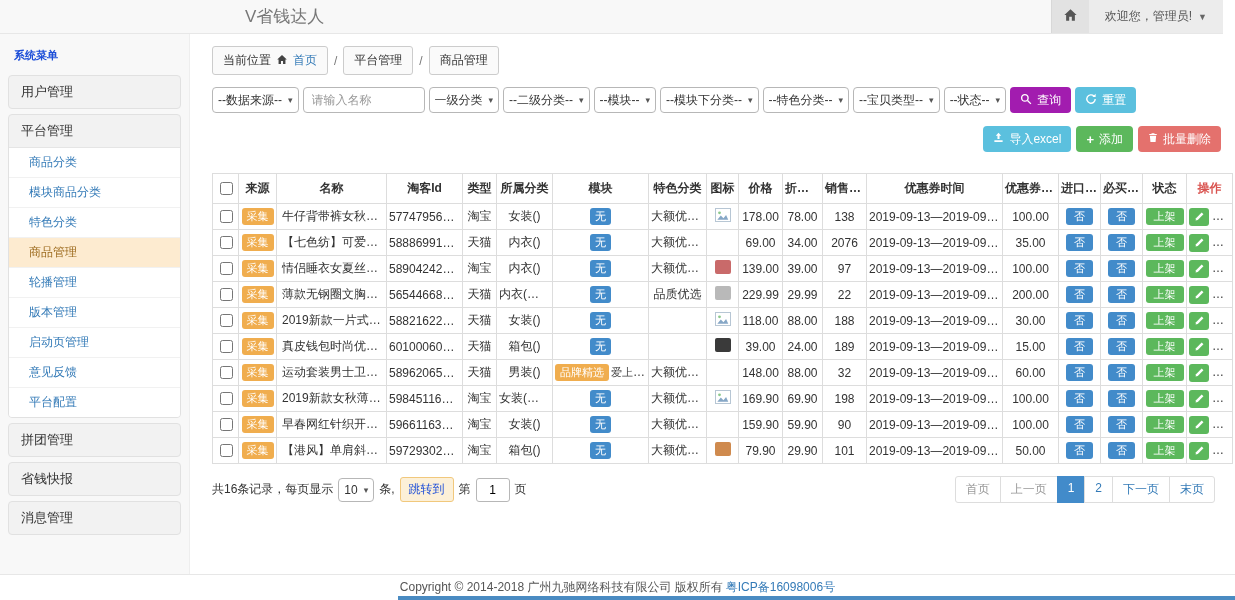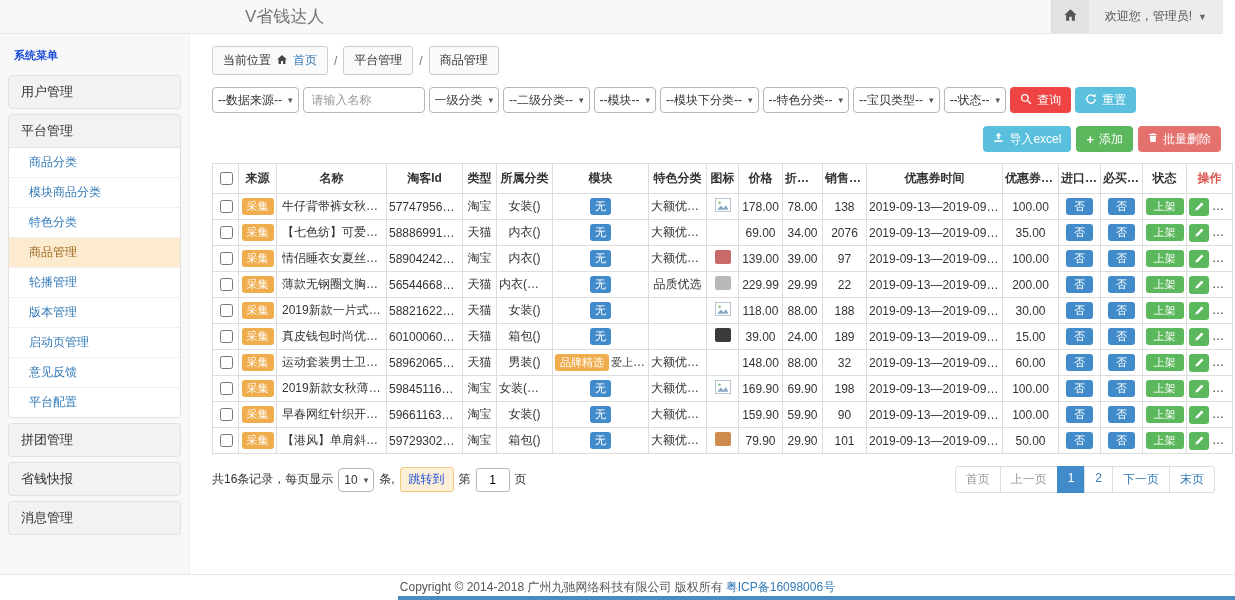--- a/index.html
+++ b/index.html
@@ -44,29 +44,29 @@
   .filter-controls { display:contents; }
   .ctrl-select { height:26px; border:1px solid #b7b7b7; border-radius:4px; background:#fff;
     display:inline-flex; align-items:center; gap:6px; padding:0 5px; cursor:pointer;
     color:#333; white-space:nowrap; }
   .ctrl-select .caret { font-size:9px; color:#555; }
   .ctrl-input { height:26px; border:1px solid #b7b7b7; border-radius:4px; padding:0 8px;
     width:122px; font-size:12px; color:#333; font-family:inherit; }
   .ctrl-input::placeholder { color:#999; }
   .btn { height:26px; border:none; border-radius:4px; color:#fff; display:inline-flex;
     align-items:center; gap:5px; padding:0 10px; font-size:12px; cursor:pointer; font-family:inherit; }
-  .btn-primary { background:#ef4444; }
+  .btn-primary { background:#a21caf; }
   .btn-info { background:#5bc0de; }
   .btn-success { background:#5cb85c; }
   .btn-danger-light { background:#e4716d; }
   .plus { font-weight:bold; font-size:13px; }
   
   .action-bar { margin-top:13px; display:flex; justify-content:flex-end; gap:5px; }
   
-  .grid { margin-top:11px; width:100%; border-collapse:collapse; table-layout:fixed; }
+  .grid { margin-top:21px; width:100%; border-collapse:collapse; table-layout:fixed; }
   .grid th,.grid td { border:1px solid #ddd; font-size:12px; text-align:center;
     white-space:nowrap; overflow:hidden; text-overflow:ellipsis; padding:3px 2px; height:22px; }
   .grid th { font-weight:bold; padding:5px 2px; }
   .grid td.col-name { text-align:left; padding-left:5px; }
   .col-checkbox{width:26px}.col-source{width:38px}.col-name{width:110px}
   .col-taoke_id{width:76px}.col-type{width:34px}.col-category{width:56px}
   .col-module{width:96px}.col-feature{width:58px}.col-icon{width:32px}
   .col-price{width:44px}.col-discount_price{width:40px}.col-sales{width:44px}
   .col-coupon_time{width:136px}.col-coupon_amount{width:56px}.col-imported{width:42px}
   .col-must_buy{width:42px}.col-status{width:44px}.col-ops{width:46px}

